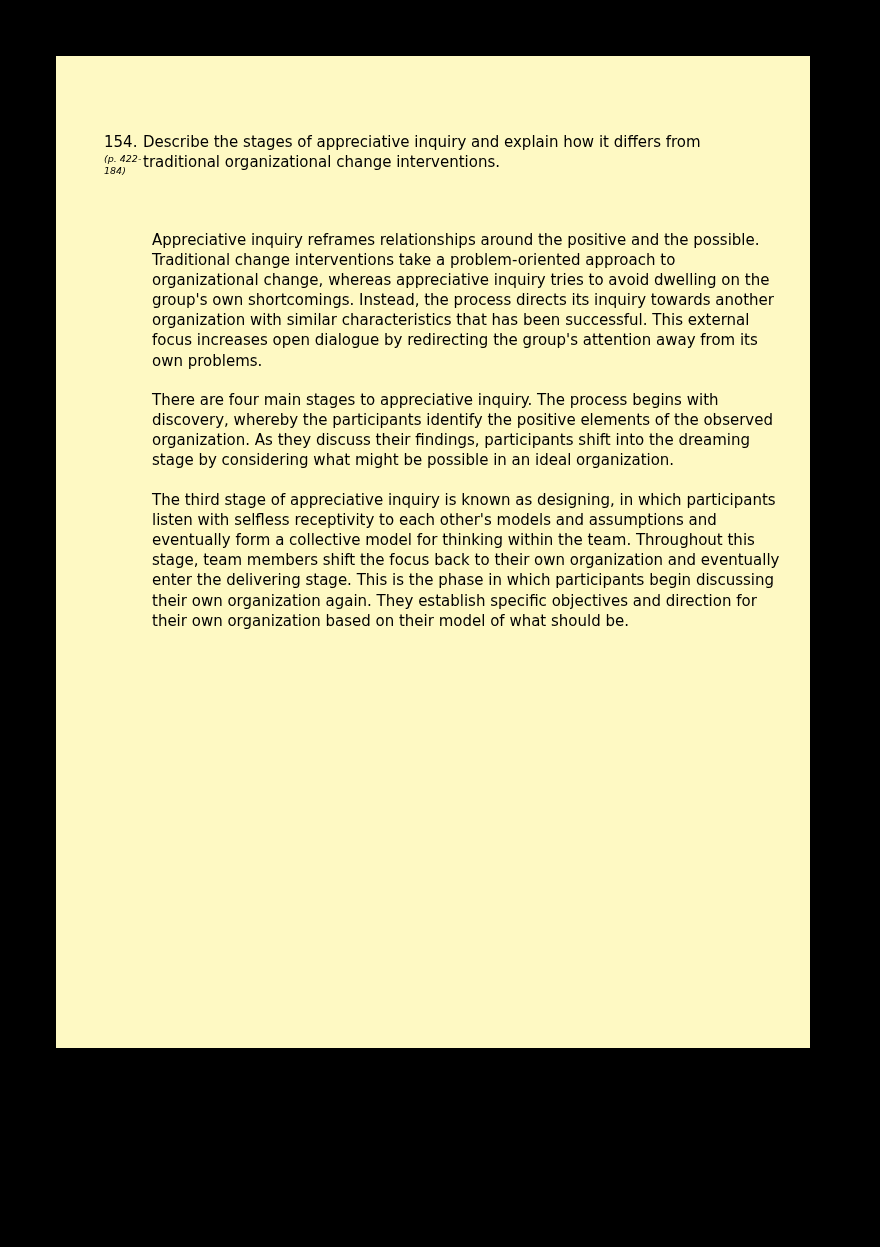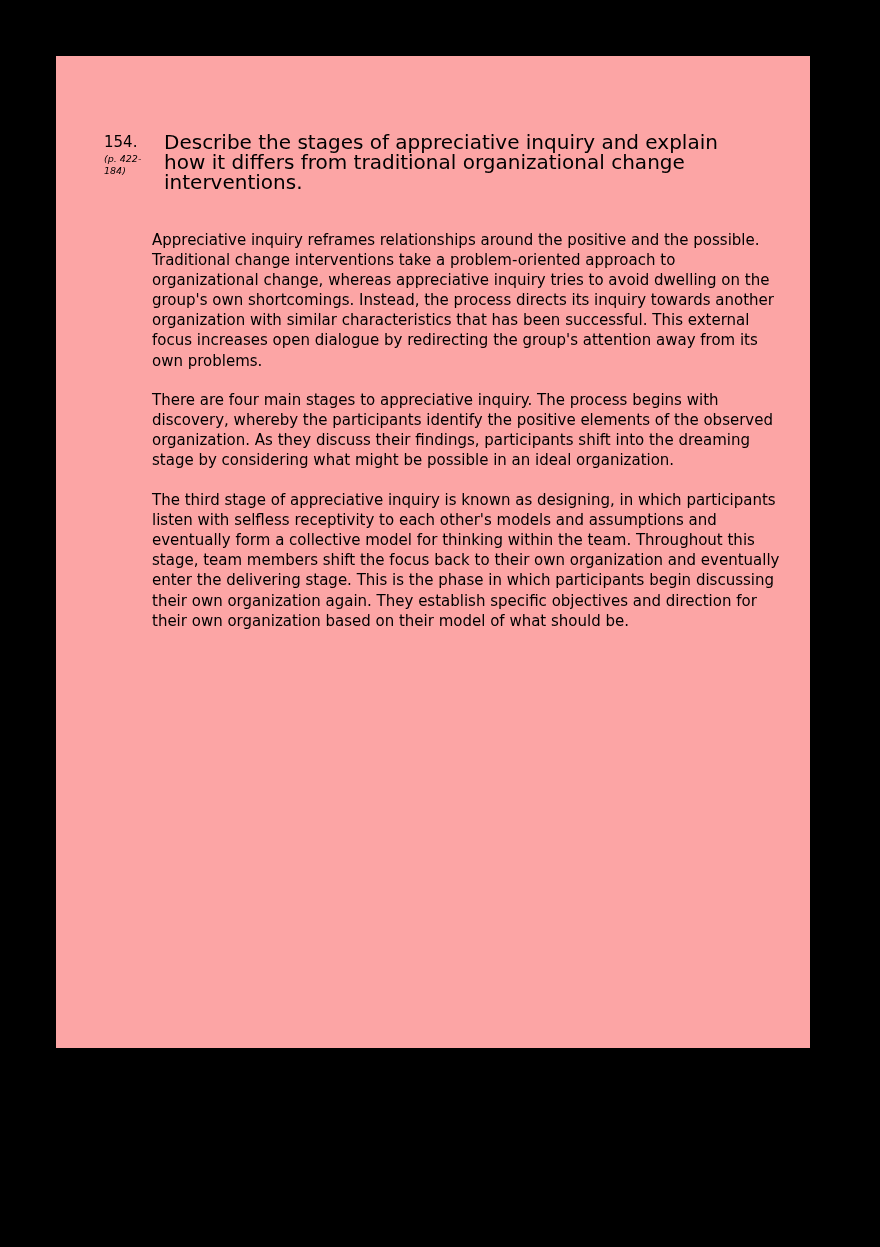--- a/index.html
+++ b/index.html
@@ -9,21 +9,21 @@
       width: 880px;
       height: 1247px;
       overflow: hidden;
     }
     .page {
       position: absolute;
       left: 56px;
       top: 56px;
       width: 754px;
       height: 992px;
-      background: #fca5a5;
+      background: #fef9c3;
     }
     .question {
       position: absolute;
       left: 48px;
       top: 76px;
       width: 680px;
       font-family: "DejaVu Sans", sans-serif;
       color: #000;
     }
     .q-number {
@@ -37,24 +37,24 @@
       position: absolute;
       left: 0;
       top: 21px;
       width: 44px;
       font-size: 9.5px;
       font-style: italic;
       line-height: 12px;
     }
     .q-text {
       position: absolute;
-      left: 60px;
+      left: 39px;
       top: 0;
       width: 600px;
-      font-size: 20px;
+      font-size: 15px;
       line-height: 20px;
     }
     .answer {
       position: absolute;
       left: 96px;
       top: 174px;
       width: 628px;
       font-family: "DejaVu Sans", sans-serif;
       font-size: 15px;
       line-height: 20.1px;

